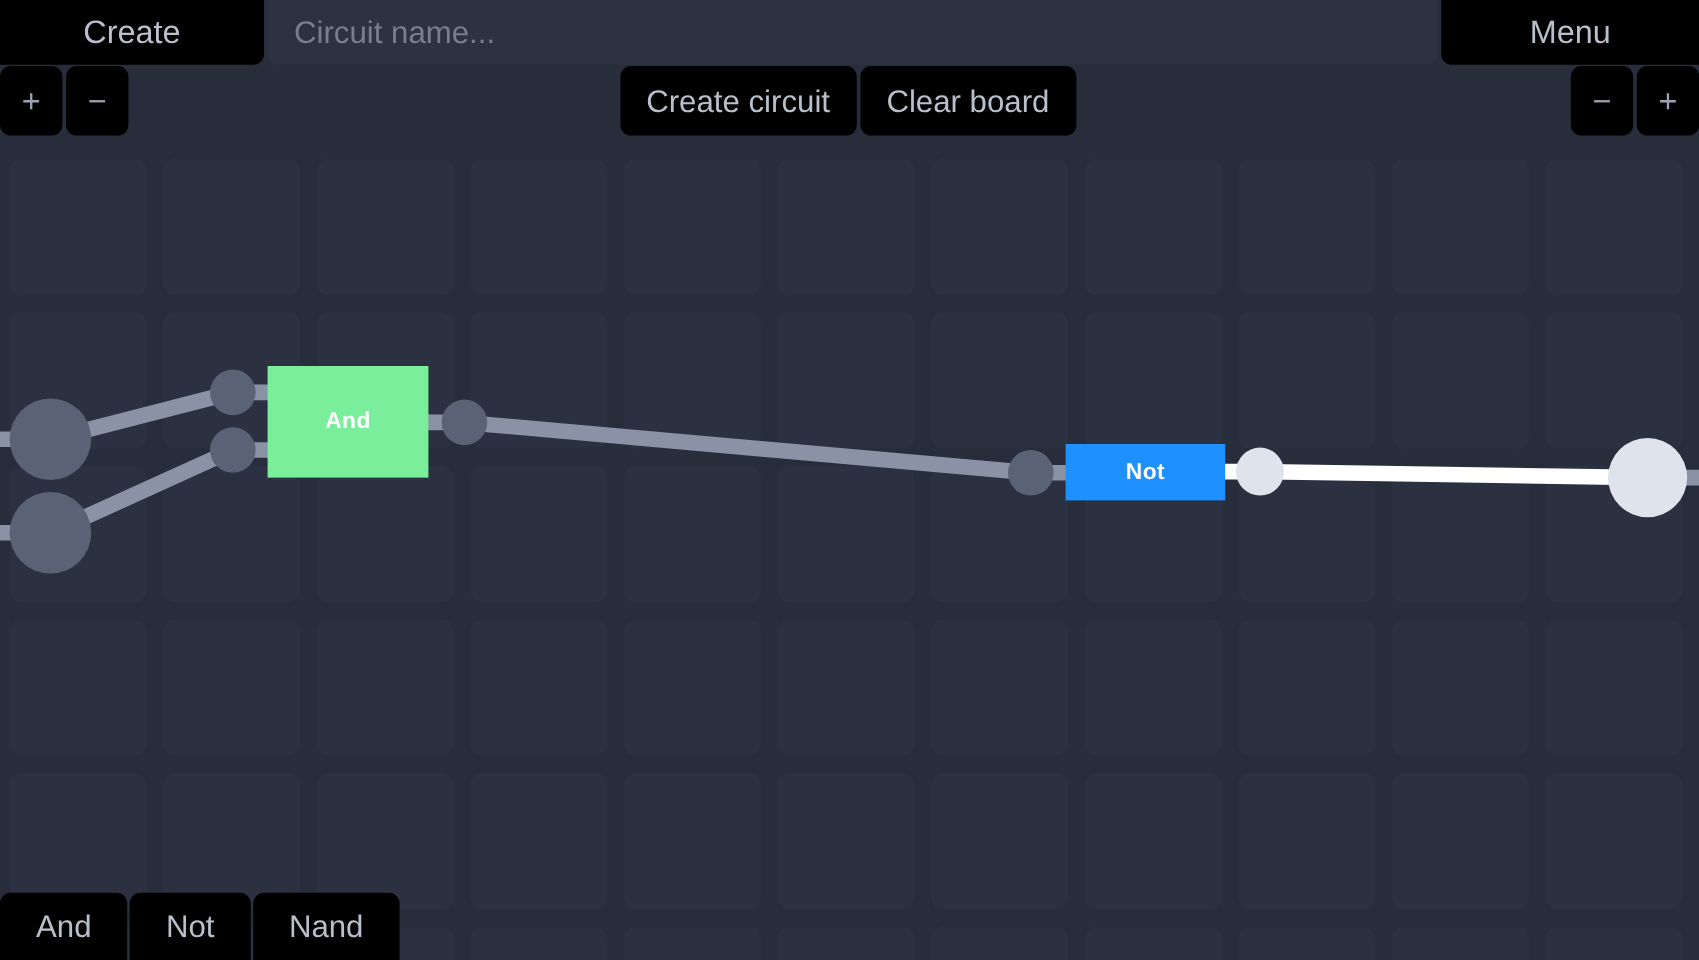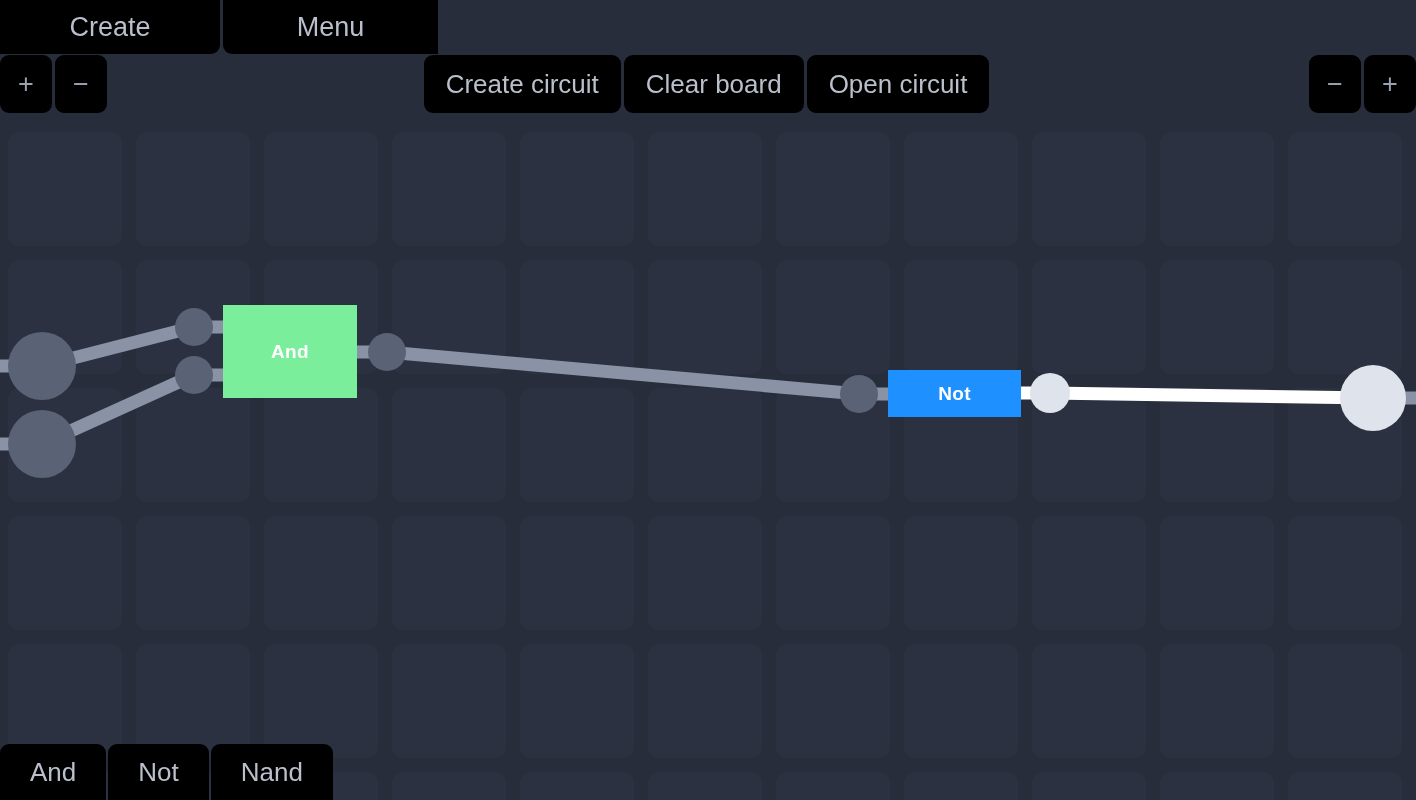--- a/index.html
+++ b/index.html
@@ -274,34 +274,34 @@
         </div>
         <div class="gate" style="left: 888px; top: 370px; width: 133px; height: 47px; background: rgb(30, 144, 255);">
           <span>Not</span>
         </div>
       </div>
   </div>
 
   <div class="bar" id="top-bar">
     <button class="btn" id="create-button">Create</button>
 
+    <input id="circuit-name-input" type="text" placeholder="Circuit name..." style="">
 
     <button class="btn" id="menu-button">Menu</button>
   </div>
 
   <div class="bar" id="tool-bar">
     <div id="tool-bar-left">
         <button class="btn zoom-btn">+</button>
         <button class="btn zoom-btn">−</button>
       </div>
     <div class="tool-spacer"></div>
     <div id="tool-bar-center">
         <button class="btn tool-btn">Create circuit</button>
         <button class="btn tool-btn">Clear board</button>
-        <button class="btn tool-btn">Open circuit</button>
       </div>
     <div class="tool-spacer"></div>
     <div id="tool-bar-right">
         <button class="btn zoom-btn">−</button>
         <button class="btn zoom-btn">+</button>
       </div>
   </div>
 
   <div id="palette">
       <button class="btn palette-btn">And</button>

